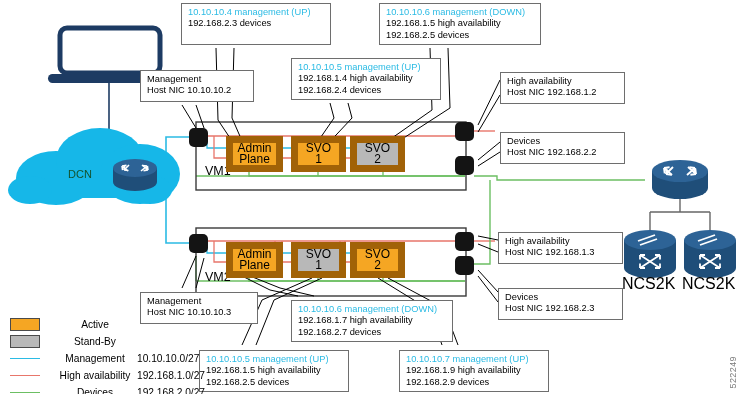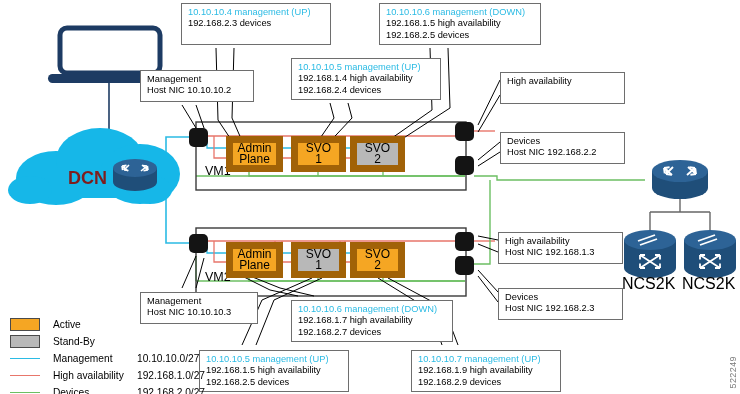--- a/index.html
+++ b/index.html
@@ -24,26 +24,26 @@
   
   .nic{position:absolute;width:19px;height:19px;background:#141414;border-radius:5px;}
 
   
   .legend{position:absolute;left:10px;top:316px;}
   .legrow{display:flex;align-items:center;height:17px;}
   .swatch{width:30px;height:13px;border:1px solid #4a4a4a;box-sizing:border-box;margin-right:13px;}
   .swatch.active{background:#f5a623;}
   .swatch.standby{background:#b8b8b8;}
   .linekey{width:30px;height:0;border-top:1.6px solid #000;margin-right:13px;}
-  .legtext{font-size:10.2px;color:#000;width:84px;}
+  .legtext{font-size:10.2px;color:#000;width:84px;text-align:center;}
   .legval{font-size:10.2px;color:#000;text-align:right;}
 
   
   .devlabel{position:absolute;font-size:16px;color:#000;text-align:left;}
-  .dcnlabel{position:absolute;font-size:18px;color:#7f1d1d;font-weight:bold;}
+  .dcnlabel{position:absolute;font-size:11px;color:#14532d;font-weight:normal;}
 
   .watermark{position:absolute;right:2px;bottom:6px;font-size:9px;color:#7a7a7a;
              writing-mode:vertical-rl;transform:rotate(180deg);letter-spacing:0.4px;}
 </style>
 </head>
 <body>
 
 <div id="stage">
 
   <svg class="layer" viewBox="0 0 740 394">
@@ -282,20 +282,21 @@
     <div>192.168.2.4 devices</div>
   </div>
 
   <div class="callout" style="left:140px;top:70px;width:114px;height:32px;">
     <div>Management</div>
     <div>Host NIC 10.10.10.2</div>
   </div>
 
   <div class="callout" style="left:500px;top:72px;width:125px;height:32px;">
     <div>High availability</div>
+    <div>Host NIC 192.168.1.2</div>
   </div>
 
   <div class="callout" style="left:500px;top:132px;width:125px;height:32px;">
     <div>Devices</div>
     <div>Host NIC 192.168.2.2</div>
   </div>
 
   <div class="callout" style="left:498px;top:232px;width:125px;height:32px;">
     <div>High availability</div>
     <div>Host NIC 192.168.1.3</div>
@@ -316,21 +317,21 @@
     <div>192.168.1.7 high availability</div>
     <div>192.168.2.7 devices</div>
   </div>
 
   <div class="callout" style="left:199px;top:350px;width:150px;height:42px;">
     <div class="mgmt">10.10.10.5 management (UP)</div>
     <div>192.168.1.5 high availability</div>
     <div>192.168.2.5 devices</div>
   </div>
 
-  <div class="callout" style="left:411px;top:350px;width:150px;height:42px;">
+  <div class="callout" style="left:399px;top:350px;width:150px;height:42px;">
     <div class="mgmt">10.10.10.7 management (UP)</div>
     <div>192.168.1.9 high availability</div>
     <div>192.168.2.9 devices</div>
   </div>
 
   <div class="legend">
     <div class="legrow">
       <span class="swatch active"></span>
       <span class="legtext">Active</span>
       <span class="legval"></span>

